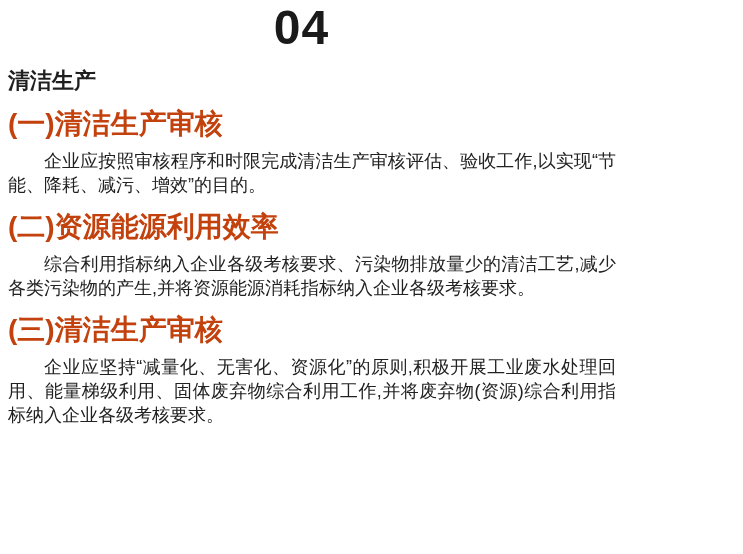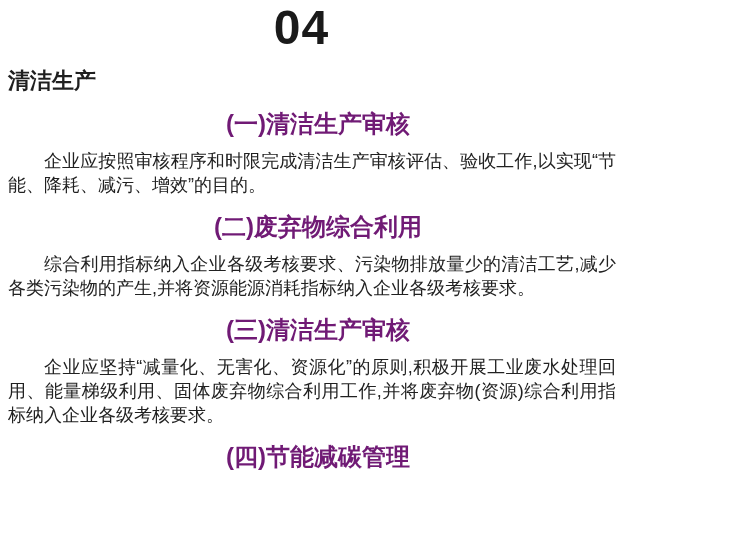--- a/index.html
+++ b/index.html
@@ -36,26 +36,26 @@
   .page-title {
     font-size: 22px;
     line-height: 26px;
     font-weight: 700;
     text-align: left;
     margin: 16px 0 0 0;
     padding-right: 31px;
     color: #1f1f1f;
   }
   .subsection-heading {
-    font-size: 24px;
+    font-size: 28px;
     line-height: 26px;
     font-weight: 700;
-    text-align: center;
+    text-align: left;
     margin: 17px 0 0 0;
-    color: #701a75;
+    color: #c2410c;
   }
   .subsection-paragraph {
     font-size: 18px;
     line-height: 24px;
     font-weight: 400;
     margin: 12px 12px 0 0;
     text-align: justify;
     text-indent: 2em;
     color: #212121;
     word-break: break-all;
@@ -73,26 +73,25 @@
   <h1 class="section-number">04</h1>
 
   <h2 class="page-title">清洁生产</h2>
 
   <section>
     <h3 class="subsection-heading">(一)清洁生产审核</h3>
     <p class="subsection-paragraph">企业应按照审核程序和时限完成清洁生产审核评估、验收工作,以实现“节能、降耗、减污、增效”的目的。</p>
   </section>
 
   <section>
-    <h3 class="subsection-heading">(二)废弃物综合利用</h3>
+    <h3 class="subsection-heading">(二)资源能源利用效率</h3>
     <p class="subsection-paragraph">综合利用指标纳入企业各级考核要求、污染物排放量少的清洁工艺,减少各类污染物的产生,并将资源能源消耗指标纳入企业各级考核要求。</p>
   </section>
 
   <section>
     <h3 class="subsection-heading">(三)清洁生产审核</h3>
     <p class="subsection-paragraph">企业应坚持“减量化、无害化、资源化”的原则,积极开展工业废水处理回用、能量梯级利用、固体废弃物综合利用工作,并将废弃物(资源)综合利用指标纳入企业各级考核要求。</p>
   </section>
 
   <section>
-    <h3 class="subsection-heading">(四)节能减碳管理</h3>
   </section>
 
 </div>
 
 </body></html>

